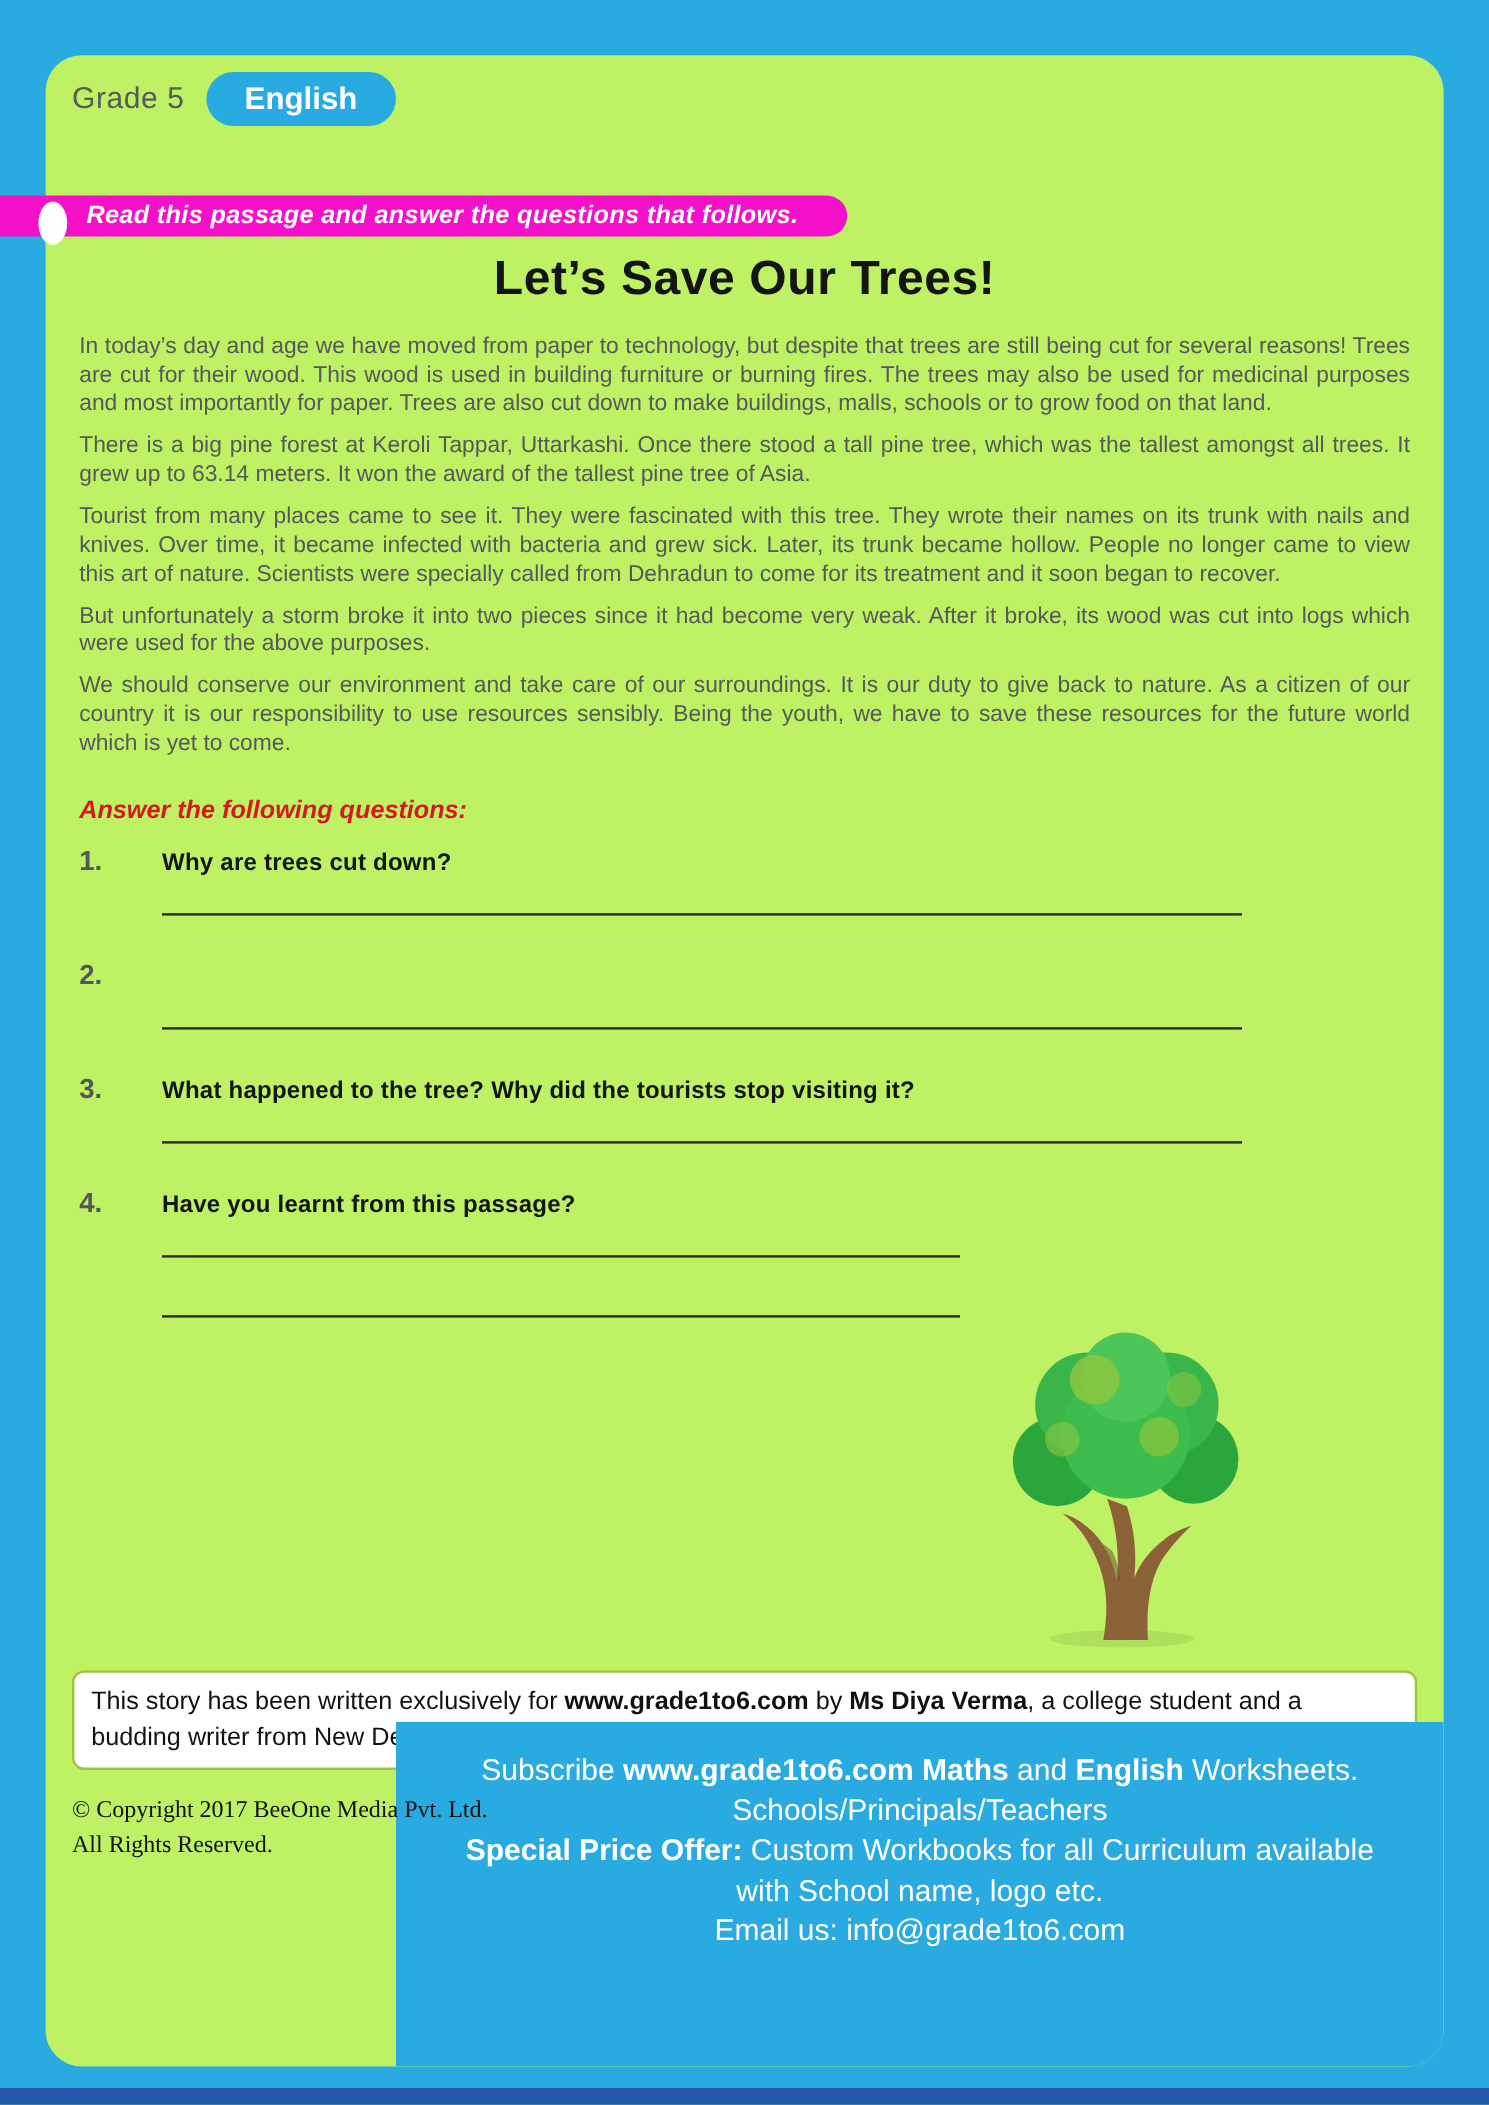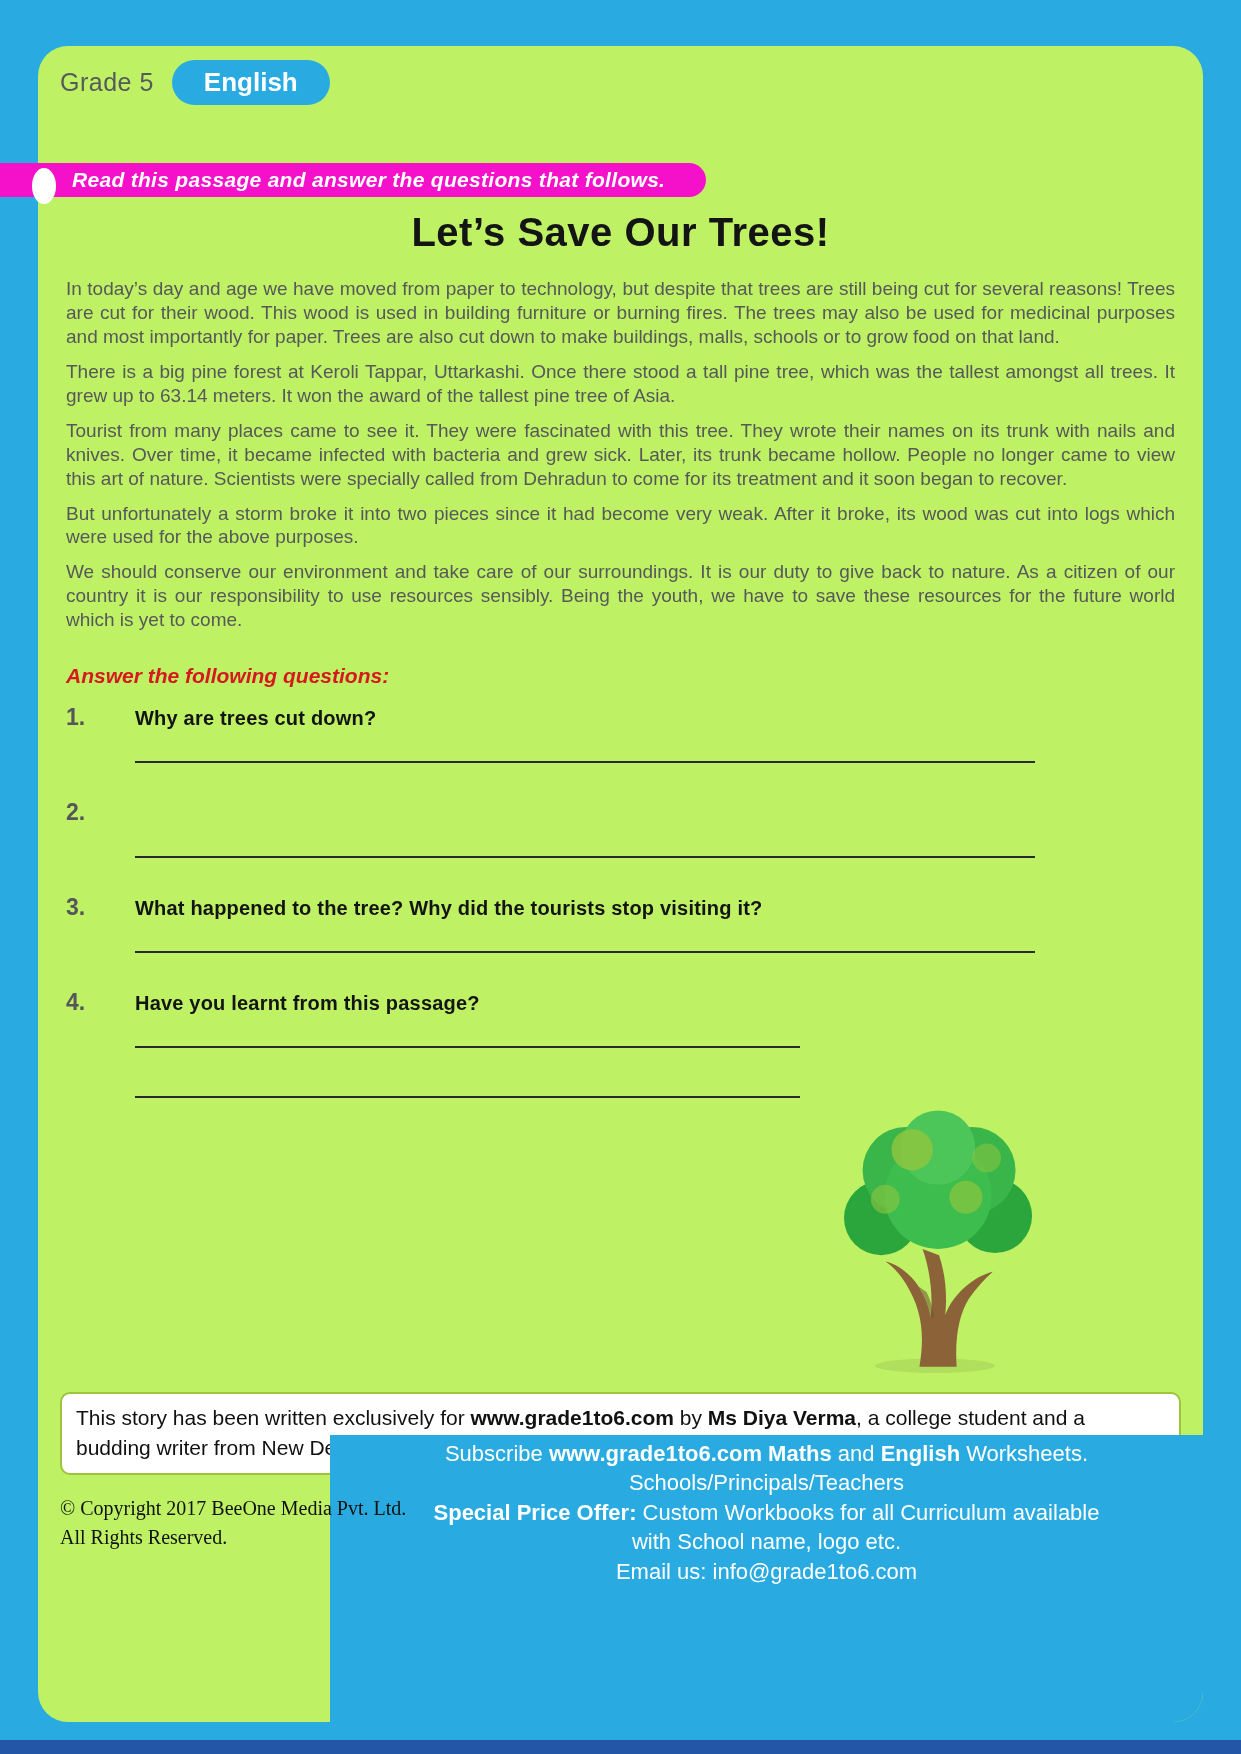--- a/index.html
+++ b/index.html
@@ -84,21 +84,21 @@
   .note {
     position: absolute; left: 22px; right: 22px; top: 1346px;
     border: 2px solid #9DC43B; border-radius: 10px;
     padding: 9px 14px; font-size: 21px; color: #111;
     line-height: 1.45; background: #fff;
   }
   
   .footer-block {
     position: absolute; left: 292px; right: 0; top: 1389px; bottom: 0;
     background: #29ABE2; color: #fff; text-align: center;
-    padding-top: 4px; font-size: 22px; line-height: 1.34;
+    padding-top: 24px; font-size: 25px; line-height: 1.34;
   }
   .footer-block b { font-weight: 700; }
   .copyright {
     position: absolute; left: 22px; top: 1448px;
     font-family: "Liberation Serif", serif;
     font-size: 20px; color: #111; line-height: 1.45;
   }
   .bottom-bar {
     position: absolute; left: 0; bottom: 0;
     width: 100%; height: 14px; background: #2456A7;

